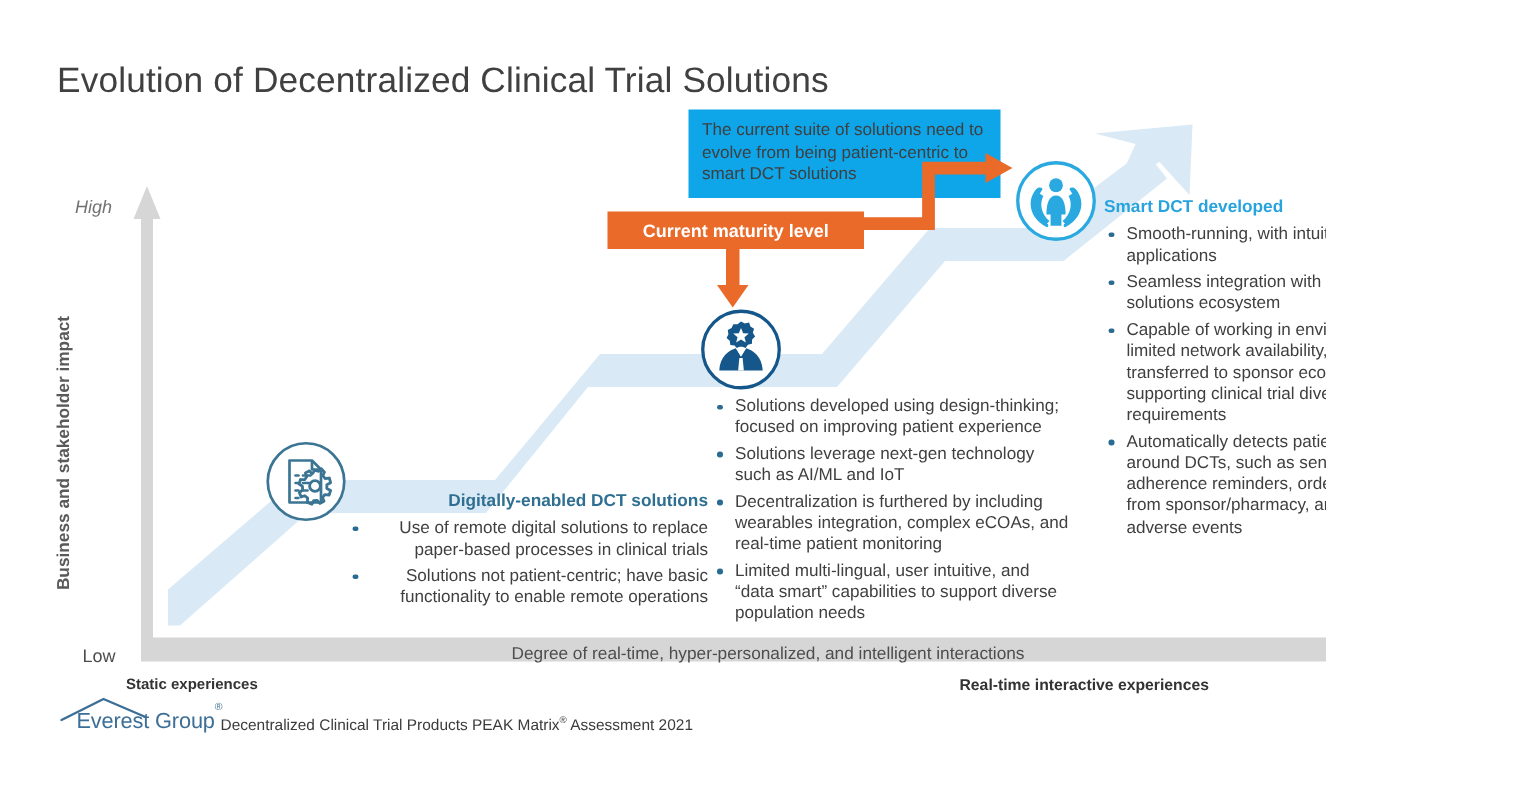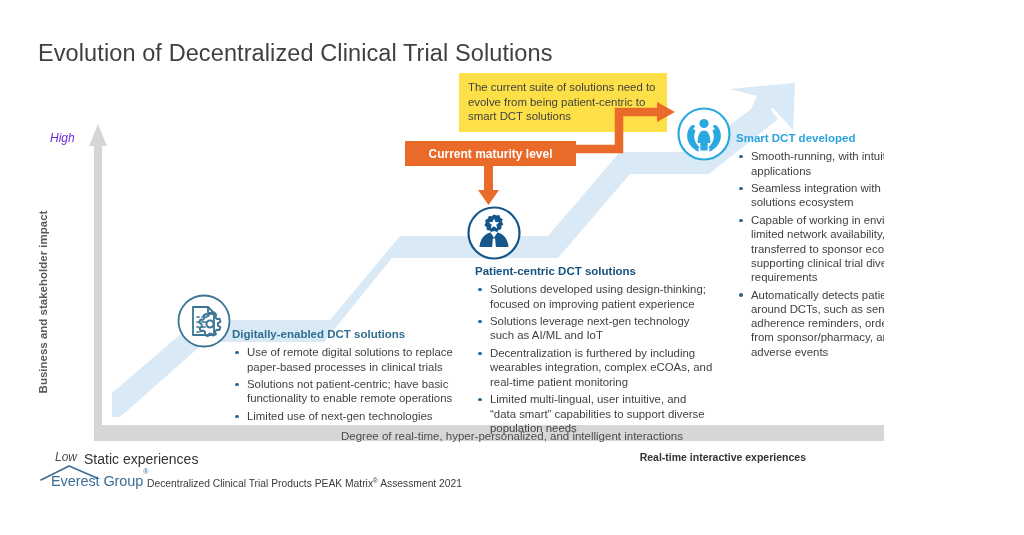--- a/index.html
+++ b/index.html
@@ -52,51 +52,49 @@
     font-weight: bold;
     color: #5a5a5a;
     z-index: 4;
   }
   .axis-y-high {
     position: absolute;
     left: 50px;
     top: 131px;
     font-size: 12px;
     font-style: italic;
-    color: #6d28d9;
+    color: #737373;
     z-index: 4;
     text-align: right;
   }
   .axis-y-low {
     position: absolute;
     left: 55px;
     top: 430px;
     font-size: 12px;
-    font-style: italic;
     color: #4d4d4d;
     z-index: 4;
-    margin-top: 20px;
   }
   .axis-x-title {
     position: absolute;
     left: 0px;
     top: 430px;
     width: 1024px;
     text-align: center;
     font-size: 11.5px;
     font-weight: normal;
     color: #4d4d4d;
     z-index: 4;
   }
   .axis-x-left {
     position: absolute;
     left: 84px;
     top: 451px;
-    font-size: 14px;
-    font-weight: normal;
+    font-size: 10px;
+    font-weight: bold;
     color: #333333;
     z-index: 4;
   }
   .axis-x-right {
     position: absolute;
     right: 78px;
     top: 451px;
     font-size: 10.5px;
     font-weight: bold;
     color: #333333;
@@ -131,21 +129,21 @@
     content: "";
     position: absolute;
     left: 3px;
     top: 5.5px;
     width: 3.6px;
     height: 3.6px;
     border-radius: 50%;
     background: #2a6b93;
   }
 
-  #m1 { left: 232px; top: 327px; width: 240px; }
+  #m1 { left: 232px; top: 327px; width: 240px; text-align: right; }
   #m1 .m-head { color: #2f6f91; }
   #m2 { left: 475px; top: 264px; width: 238px; }
   #m2 .m-head { color: #17527f; }
   #m3 { left: 736px; top: 131px; width: 240px; }
   #m3 .m-head { color: #29a3dd; }
 
   
   .icon-circle {
     position: absolute;
     z-index: 6;
@@ -154,21 +152,21 @@
   #icon2 { left: 466px; top: 205px; }
   #icon3 { left: 676px; top: 106px; }
 
   
   .callout {
     position: absolute;
     left: 459px;
     top: 73px;
     width: 208px;
     padding: 7px 9px 8px 9px;
-    background: #fde047;
+    background: #0ea5e9;
     box-sizing: border-box;
     font-size: 11.4px;
     line-height: 14.6px;
     color: #3f3f3f;
     z-index: 7;
   }
 
   
   .maturity-banner {
     position: absolute;
@@ -352,26 +350,24 @@
              C37 36 35.2 38.9 32.4 41.3 L34.5 43.7
              C38.1 40.8 40.3 37.1 40.9 32.9
              C41.4 29.4 40.8 26 39 23 Z" fill="#29a9e0"></path>
   </svg>
 
   <div class="milestone" id="m1">
     <div class="m-head">Digitally-enabled DCT solutions</div>
     <ul>
       <li>Use of remote digital solutions to replace paper-based processes in clinical trials</li>
       <li>Solutions not patient-centric; have basic functionality to enable remote operations</li>
-      <li>Limited use of next-gen technologies</li>
     </ul>
   </div>
 
   <div class="milestone" id="m2">
-    <div class="m-head">Patient-centric DCT solutions</div>
     <ul>
       <li>Solutions developed using design-thinking; focused on improving patient experience</li>
       <li>Solutions leverage next-gen technology such as AI/ML and IoT</li>
       <li>Decentralization is furthered by including wearables integration, complex eCOAs, and real-time patient monitoring</li>
       <li>Limited multi-lingual, user intuitive, and “data smart” capabilities to support diverse population needs</li>
     </ul>
   </div>
 
   <div class="milestone" id="m3">
     <div class="m-head">Smart DCT developed</div>

